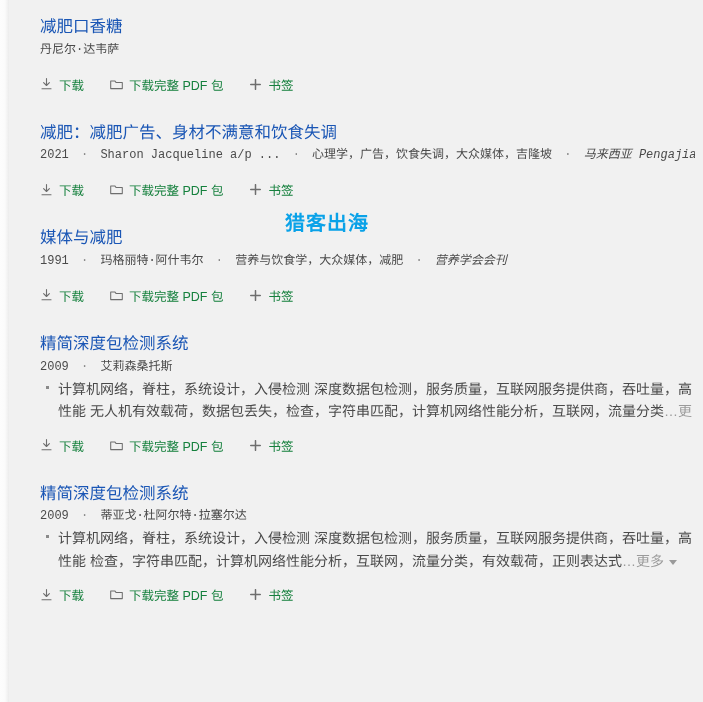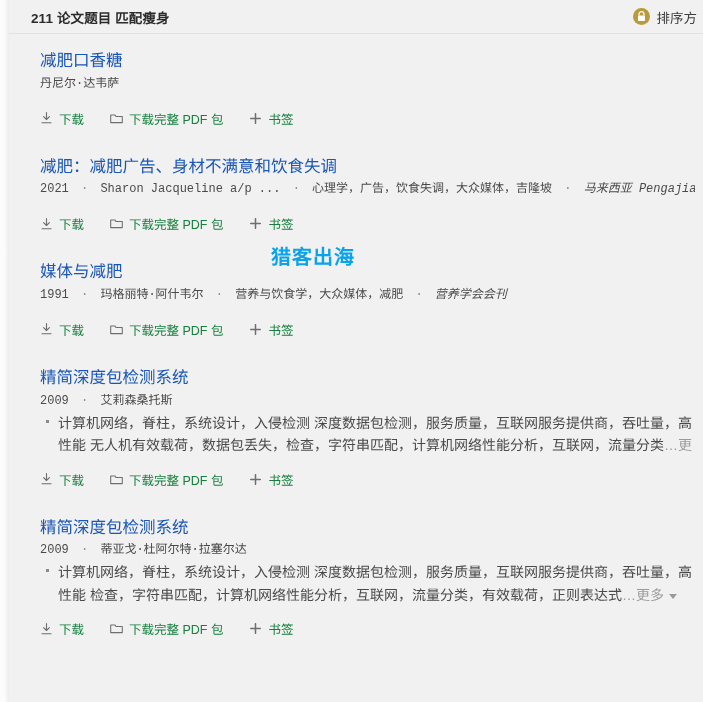--- a/index.html
+++ b/index.html
@@ -190,32 +190,20 @@
     white-space: nowrap;
   }
 </style>
 </head>
 <body>
 
 <div class="page">
 
   <div class="left-gutter"></div>
 
-  <div class="results-header">
-    <div class="results-count">211 论文题目 匹配瘦身</div>
-    <div class="header-right">
-      <span class="lock-badge">
-        <svg width="9" height="11" viewBox="0 0 9 11" aria-hidden="true">
-          <path d="M2 4.6V3.2a2.5 2.5 0 0 1 5 0v1.4" fill="none" stroke="#ffffff" stroke-width="1.25"></path>
-          <rect x="1" y="4.5" width="7" height="5.6" rx="0.8" fill="#ffffff"></rect>
-        </svg>
-      </span>
-      <span class="sort-label">排序方</span>
-    </div>
-  </div>
 
   <div class="results">
 
     <div class="result">
       <div class="result-title">减肥口香糖</div>
       <div class="meta-line">
         <span>丹尼尔·达韦萨</span>
       </div>
       <div class="actions">
         <span class="action">
@@ -316,21 +304,21 @@
           <span>下载完整 PDF 包</span>
         </span>
         <span class="action">
           <span class="ico">
             <svg width="11" height="11" viewBox="0 0 11 11" aria-hidden="true">
               <path d="M5.5 0.7v9.6M0.7 5.5h9.6" fill="none" stroke="#6e6e6e" stroke-width="1.5" stroke-linecap="round"></path>
             </svg>
           </span>
           <span>书签</span>
         </span>
-        <span class="watermark" style="left:262px; top:-4px;">猎客出海</span>
+        <span class="watermark" style="left:276px; top:-4px;">猎客出海</span>
       </div>
     </div>
 
     <div class="result">
       <div class="result-title">精简深度包检测系统</div>
       <div class="meta-line">
         <span>2009</span>
         <span class="meta-sep">·</span>
         <span>艾莉森桑托斯</span>
       </div>

